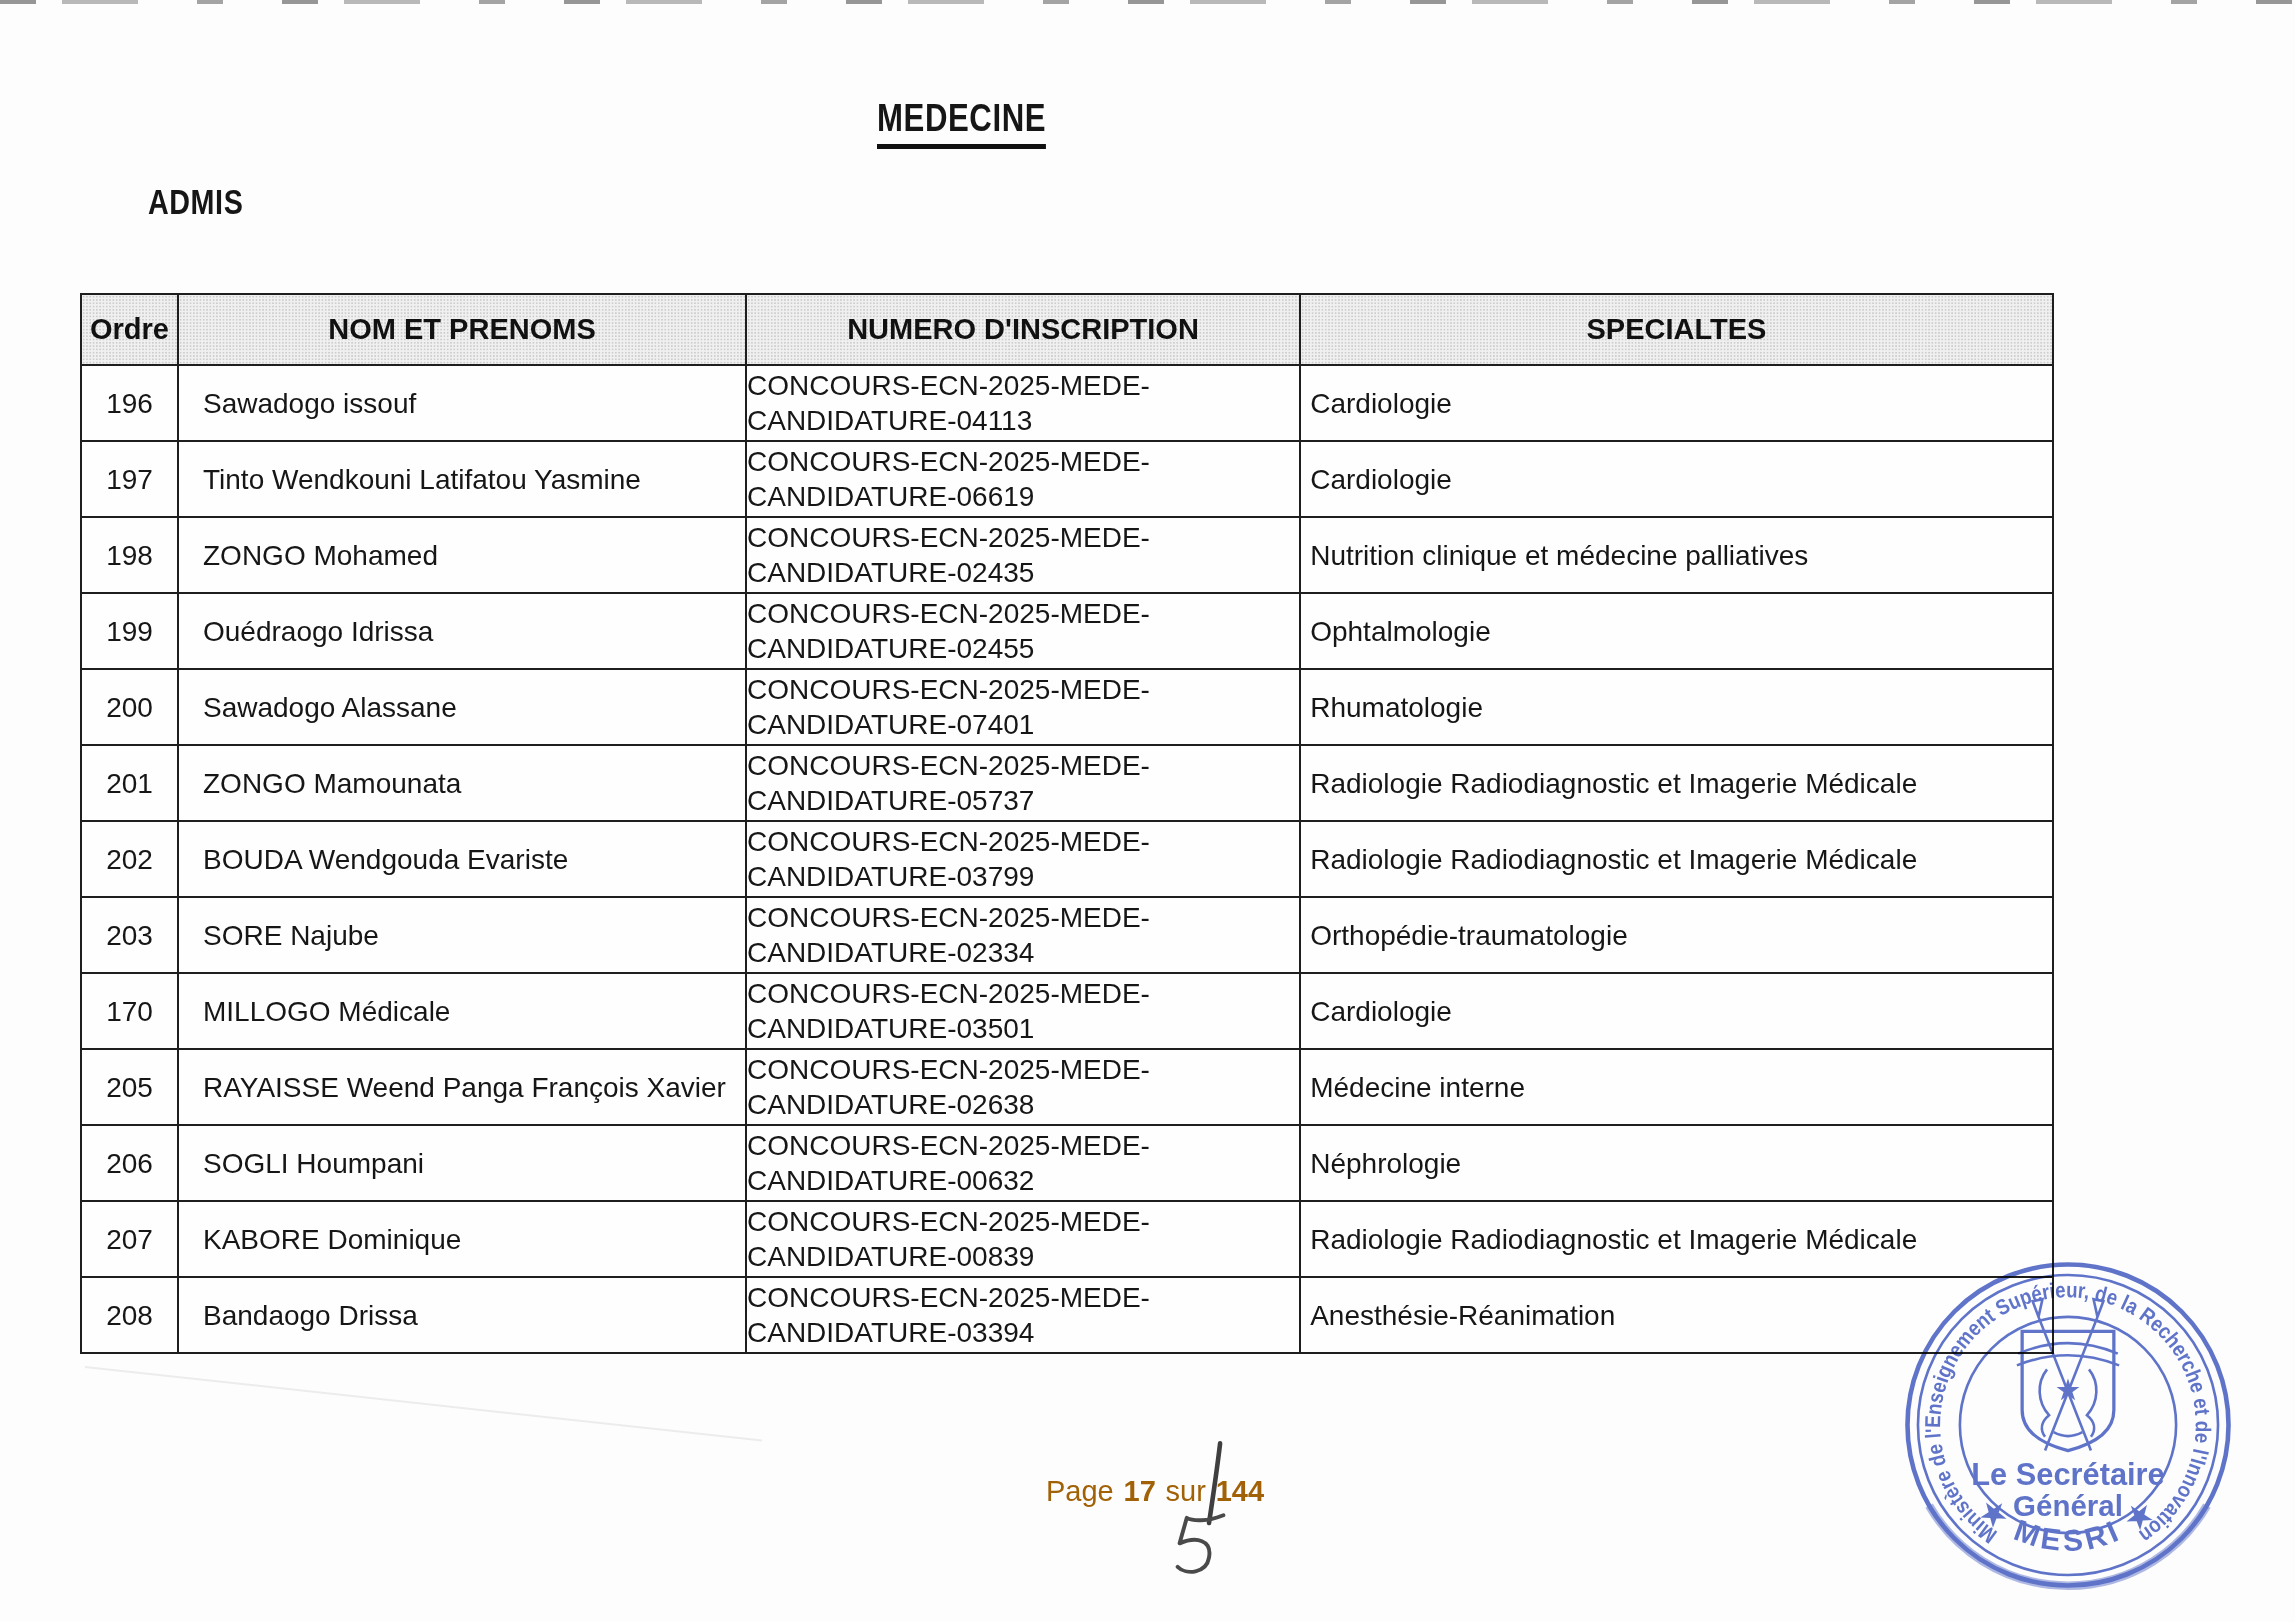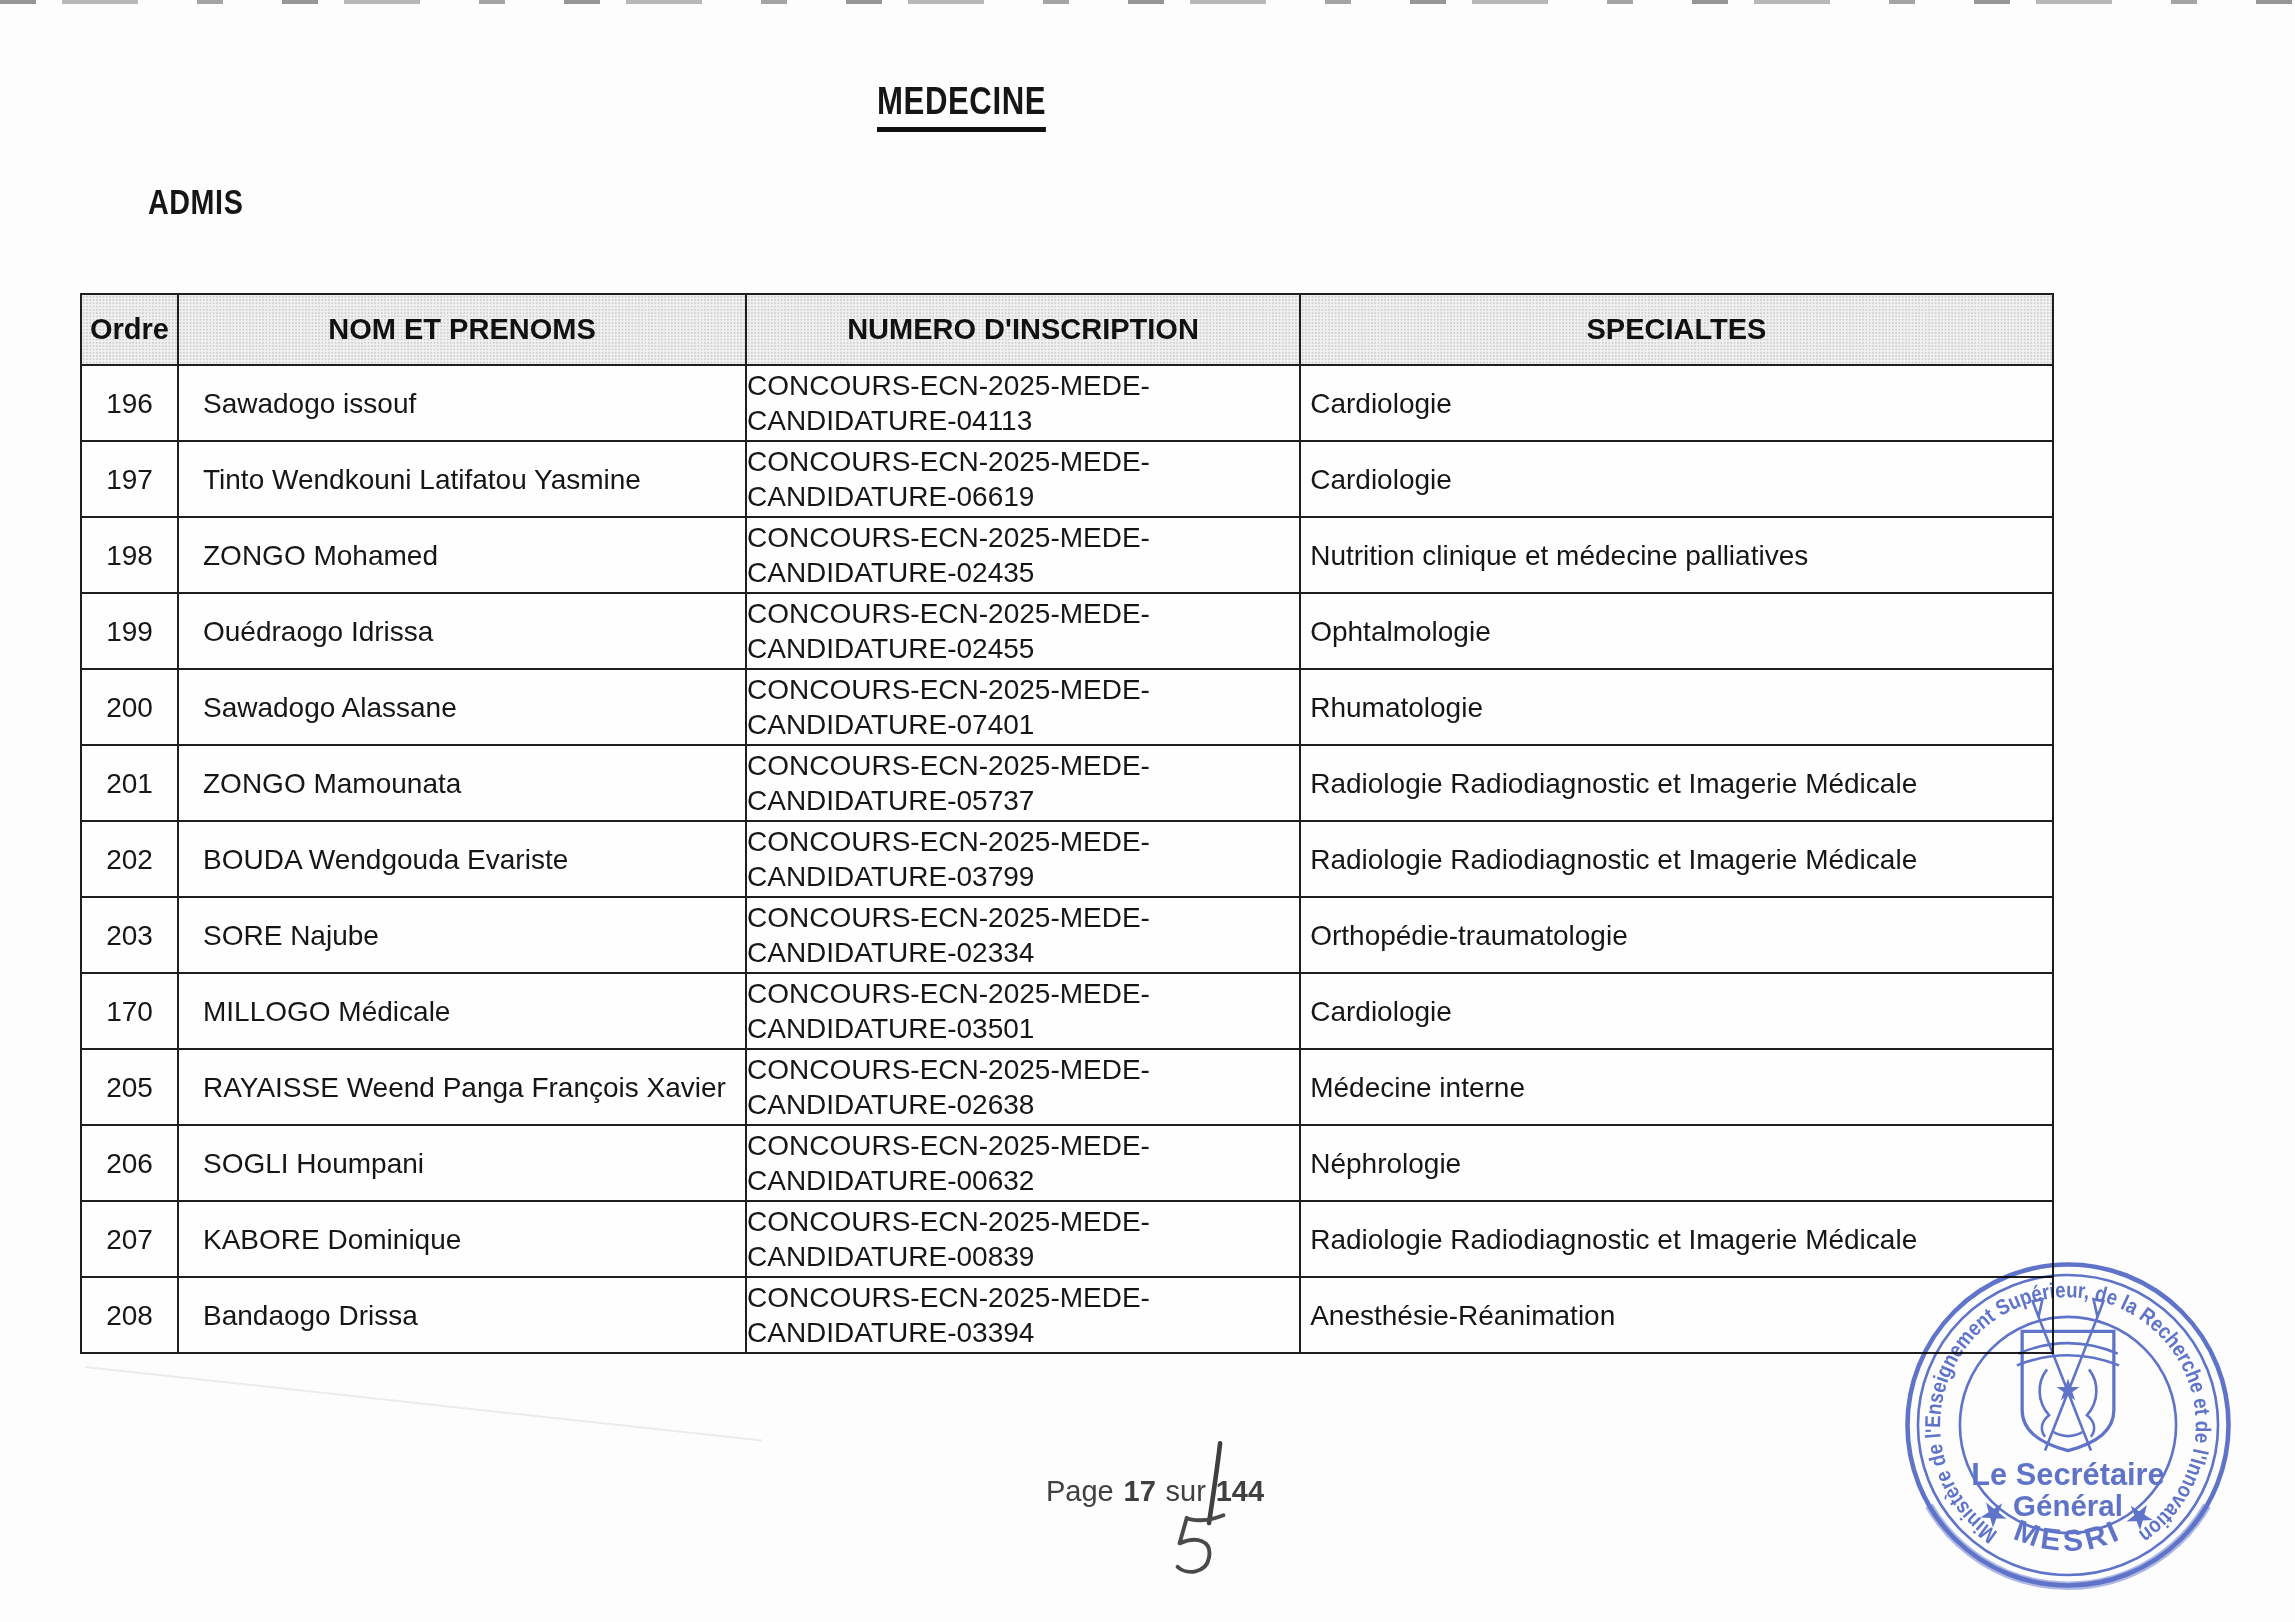--- a/index.html
+++ b/index.html
@@ -17,21 +17,21 @@
     background:repeating-linear-gradient(90deg,
       rgba(25,25,25,.75) 0 36px, transparent 36px 62px,
       rgba(25,25,25,.5) 62px 138px, transparent 138px 197px,
       rgba(25,25,25,.65) 197px 223px, transparent 223px 282px);
     opacity:.6;
   }
   .crease{
     position:absolute;left:85px;top:1366px;width:681px;height:2px;
     background:#ececec;transform:rotate(6.2deg);transform-origin:left center;
   }
-  .title-wrap{position:absolute;left:877px;top:80px;}
+  .title-wrap{position:absolute;left:877px;top:97px;}
   .title{
     display:inline-block;font-size:38px;font-weight:bold;letter-spacing:0.7px;
     border-bottom:5.2px solid #101010;padding-bottom:3.9px;
     transform:scaleX(.82);transform-origin:left top;white-space:nowrap;
   }
   .section{
     position:absolute;left:148px;top:182px;
     font-size:35px;font-weight:bold;letter-spacing:0.7px;
     transform:scaleX(.82);transform-origin:left top;white-space:nowrap;
   }
@@ -54,21 +54,21 @@
     background-size:3.3px 3.3px;
     color:#111;
   }
   td{font-size:28px;line-height:35px;background:#fefefe;}
   td.c-ordre{text-align:center;}
   td.c-name{padding-left:24px;white-space:nowrap;}
   td.c-num{padding-left:0;white-space:pre-line;}
   td.c-spec{padding-left:9.2px;white-space:nowrap;}
   .footer{
     position:absolute;left:1046px;top:1475px;
-    font-size:29px;display:flex;gap:9.8px;align-items:baseline;color:#404040;
+    font-size:29px;display:flex;gap:9.8px;align-items:baseline;color:#a16207;
   }
   .footer .b{font-weight:bold;}
   .handwriting{position:absolute;left:1160px;top:1438px;}
   .stamp{
     position:absolute;left:1904px;top:1254px;
     opacity:.88;mix-blend-mode:multiply;
   }
   .stamp text{font-family:"Liberation Sans", sans-serif;font-weight:bold;}
 </style>
 </head>

